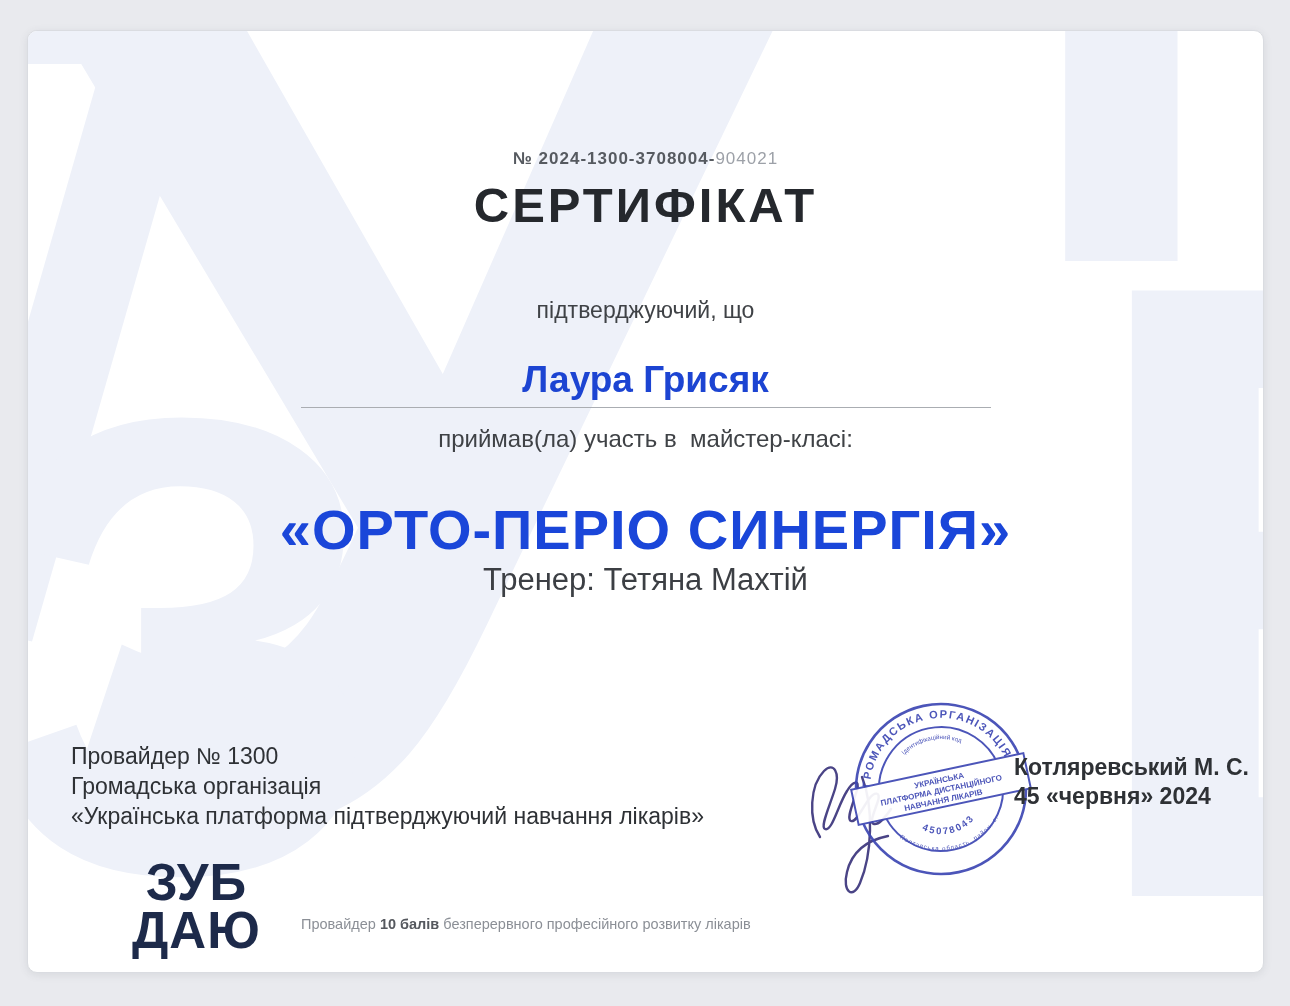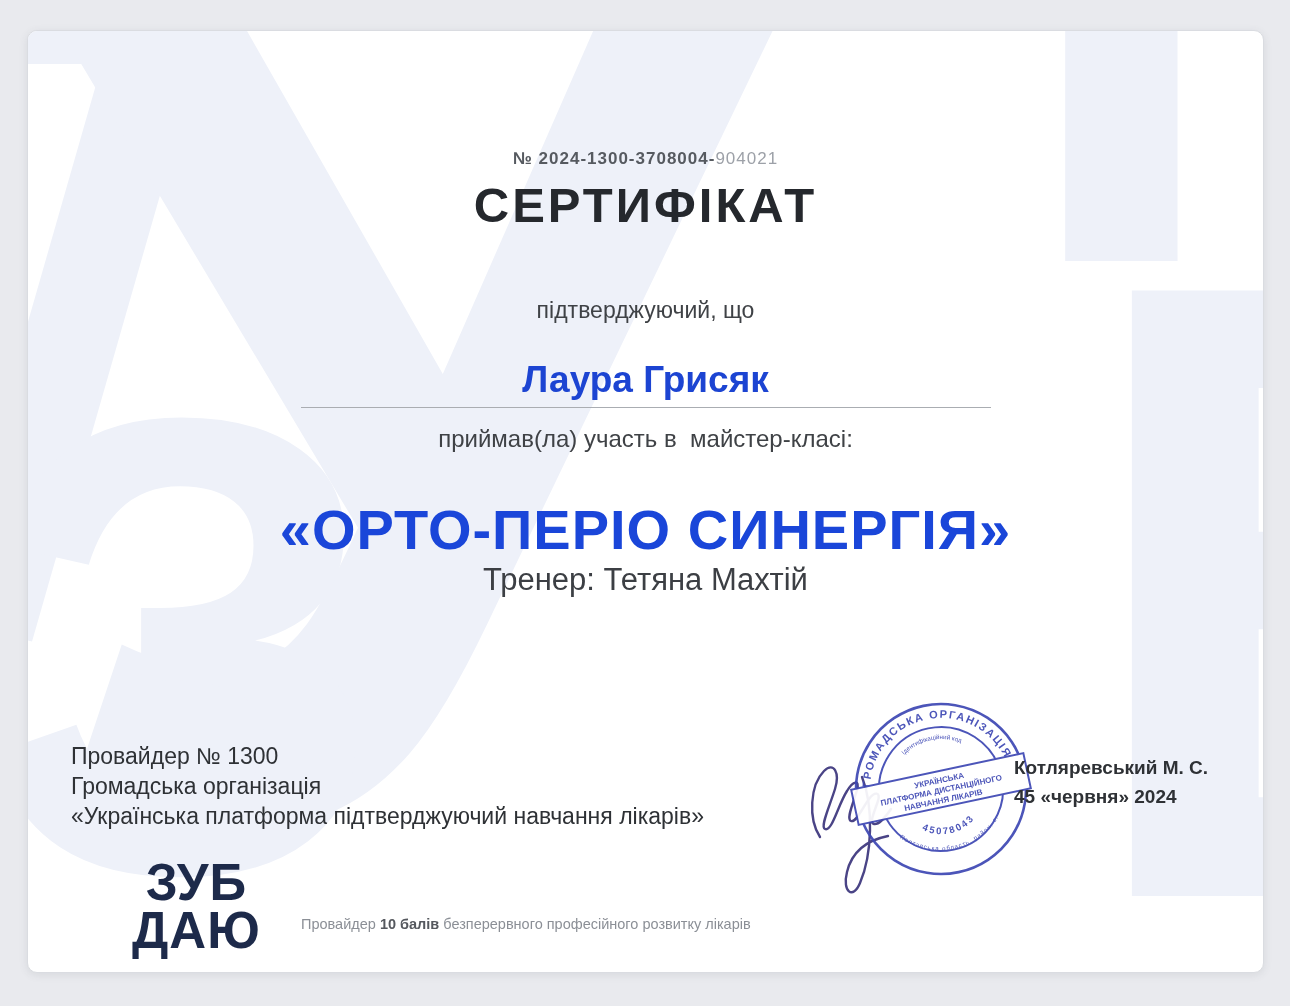--- a/index.html
+++ b/index.html
@@ -28,21 +28,21 @@
   .cert-title{top:146px;font-size:49px;font-weight:800;color:#25282d;letter-spacing:3px;}
   .confirm{top:266px;font-size:23px;color:#3f4246;}
   .recipient{top:328px;font-size:37px;font-weight:700;color:#1c44d2;}
   .name-underline{position:absolute;left:273px;top:376px;width:690px;height:0;
       border-top:1px solid #aaadb2;}
   .participation{top:394px;font-size:24px;color:#3f4246;white-space:pre-wrap;}
   .course{top:466px;font-size:56px;font-weight:800;color:#1a46d9;letter-spacing:1px;}
   .trainer{top:531px;font-size:31px;color:#3c3f44;}
   .provider{position:absolute;left:43px;top:710px;font-size:23px;font-weight:400;
       color:#2e3135;line-height:30px;}
-  .signatory{position:absolute;left:986px;top:722px;font-size:19px;font-weight:700;
+  .signatory{position:absolute;left:986px;top:722px;font-size:23px;font-weight:700;
       color:#2e3135;line-height:29px;}
   .logo{position:absolute;left:104px;top:828px;font-size:51px;font-weight:900;
       color:#1d2a4a;line-height:0.95;letter-spacing:1px;text-align:center;}
   .footer-text{position:absolute;left:273px;top:841px;font-size:14.5px;color:#8b8f96;
       line-height:21px;white-space:pre-wrap;}
   .footer-text .bold{color:#55585e;font-weight:700;}
   .stamp-wrap{position:absolute;left:823px;top:668px;width:180px;height:180px;
       transform:rotate(-12deg);opacity:0.93;}
   .sig-wrap{position:absolute;left:762px;top:688px;width:150px;height:190px;}
 </style>

